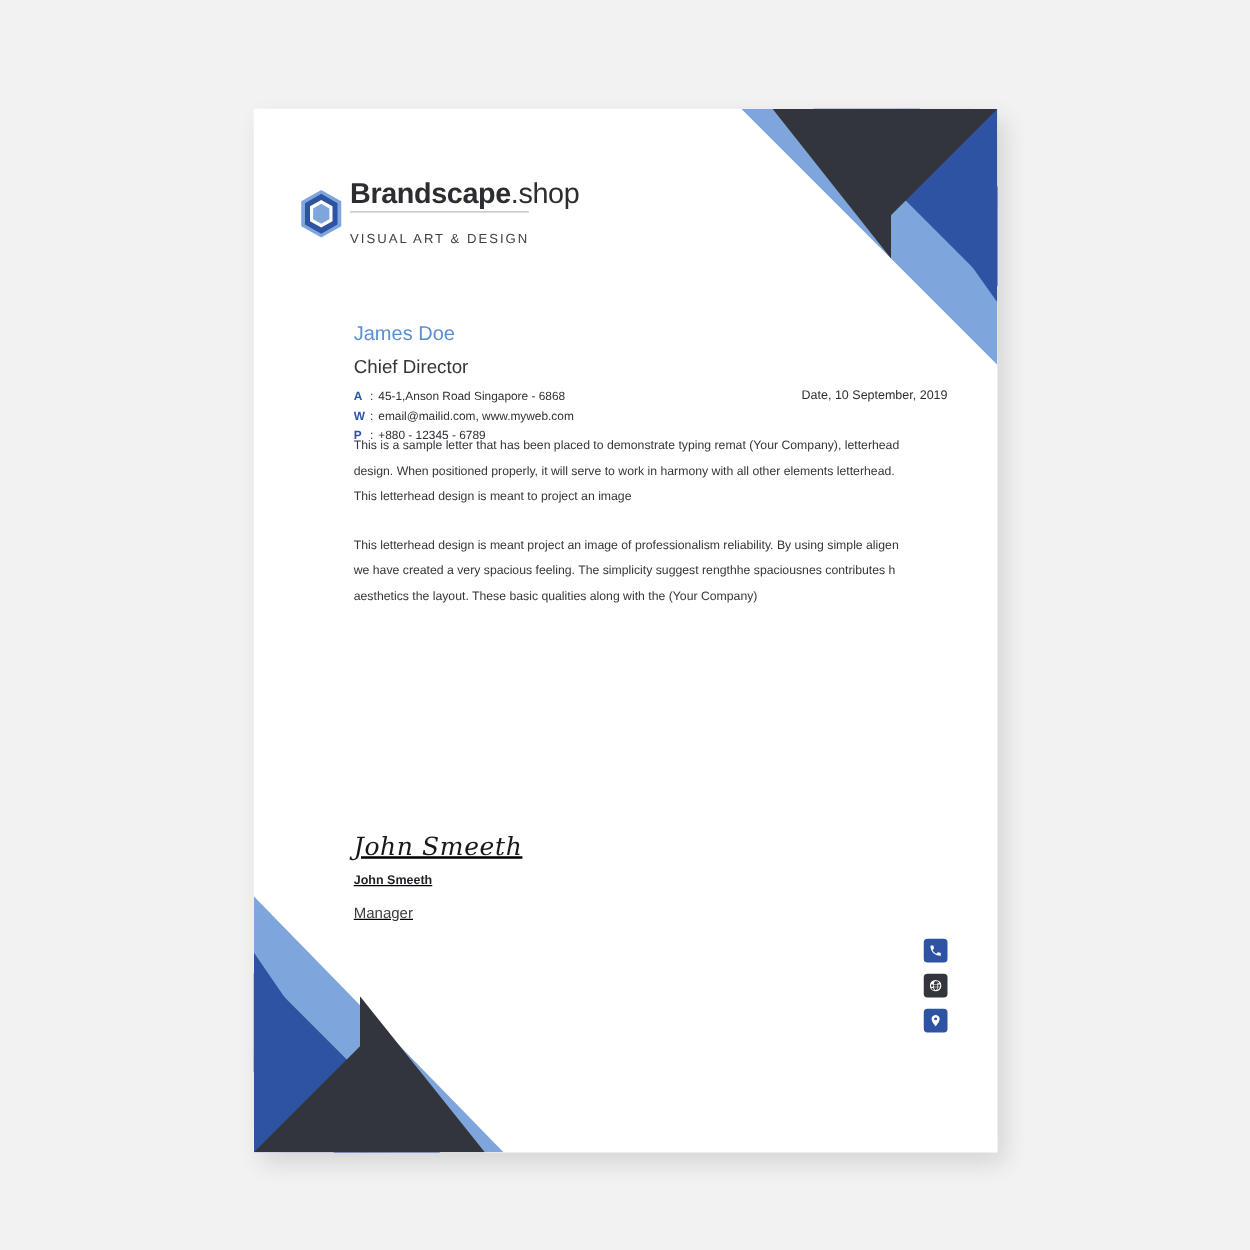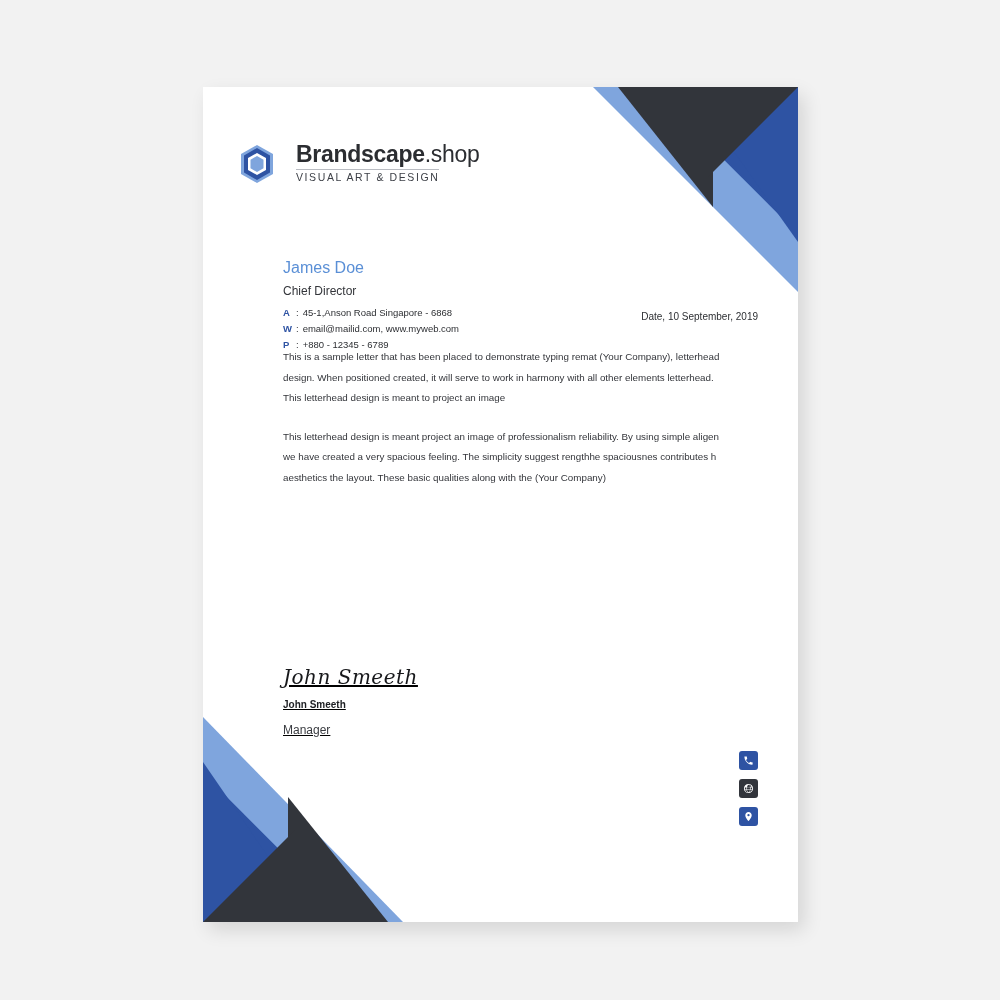--- a/index.html
+++ b/index.html
@@ -145,56 +145,56 @@
     transform-origin: 0 100%;
   }
 
   
   #brand {
     position: absolute;
     left: 36px;
     top: 56px;
     display: flex;
     align-items: center;
-    gap: 21px;
+    gap: 5px;
   }
   #brand-mark { width: 36px; height: 40px; display:block; }
   .brand-text-wrap { line-height: 1; }
   .brand-name {
     font-size: 23px;
     letter-spacing: -0.3px;
     color: #2b2d31;
   }
   .brand-name b { font-weight: 700; }
   .brand-name span.light { font-weight: 400; }
   .brand-sub {
     margin-top: 3px;
     font-size: 10.5px;
     letter-spacing: 1.6px;
     color: #3d4047;
     border-top: 1px solid #b9bcc2;
-    padding-top: 2px;
+    padding-top: 16px;
     display: inline-block;
   }
 
   
   #recipient {
     position: absolute;
     left: 80px;
     top: 168px;
     font-size: 9.5px;
     color: #2d2f33;
     line-height: 1.65;
   }
   .rec-name {
     color: #5a8fd6;
     font-size: 16px;
     margin-bottom: 1px;
   }
-  .rec-title { font-size: 12px; color:#33353a; margin-bottom: 3px; }
+  .rec-title { font-size: 15px; color:#33353a; margin-bottom: 3px; }
   .rec-line { display: flex; align-items: baseline; gap: 4px; }
   .rec-key { color: #2e53a3; font-weight: 700; width: 9px; display:inline-block; }
   .rec-colon { color: #33353a; }
   .rec-val { color: #2d2f33; }
 
   
   #doc-date {
     position: absolute;
     right: 40px;
     top: 224px;
@@ -325,21 +325,21 @@
       <div class="rec-line">
         <span class="rec-key">P</span>
         <span class="rec-colon">:</span>
         <span class="rec-val">+880 - 12345 - 6789</span>
       </div>
     </div>
 
     <div id="doc-date">Date, 10 September, 2019</div>
 
     <div id="letter-body">
-      <p>This is a sample letter that has been placed to demonstrate typing remat (Your Company), letterhead design. When positioned created, it will serve to work in harmony with all other elements letterhead. This letterhead design is meant to project an image</p>
+      <p>This is a sample letter that has been placed to demonstrate typing remat (Your Company), letterhead design. When positioned properly, it will serve to work in harmony with all other elements letterhead. This letterhead design is meant to project an image</p>
       <p>This letterhead design is meant project an image of professionalism reliability. By using simple aligen we have created a very spacious feeling. The simplicity suggest  rengthhe spaciousnes contributes h aesthetics the layout. These basic qualities along with the (Your Company)</p>
     </div>
 
     <div id="signature">
       <div class="sig-script">John Smeeth</div>
       <div class="sig-name">John Smeeth</div>
       <div class="sig-role">Manager</div>
     </div>
 
 

